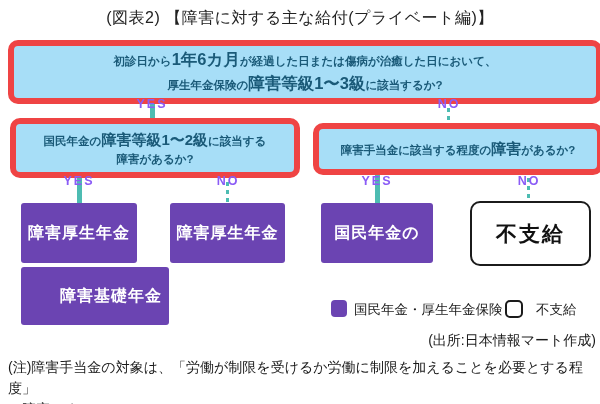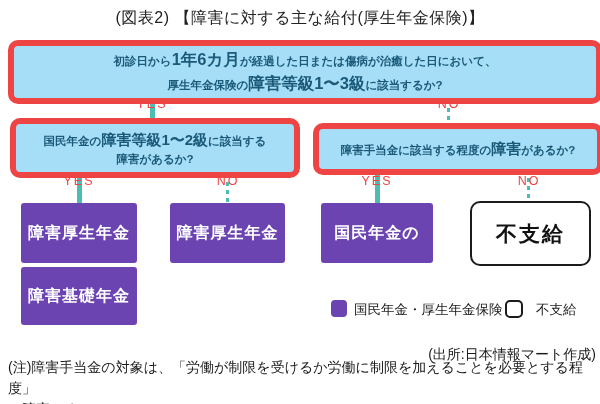--- a/index.html
+++ b/index.html
@@ -29,37 +29,37 @@
   
   .box-white{
     background:#ffffff;border:2.5px solid #1b1b1b;border-radius:10px;
     color:#111111;font-weight:bold;font-size:21px;letter-spacing:2px;
     display:flex;justify-content:center;align-items:center;
   }
   
   .conn-solid{width:5px;background:#4DBCB2;}
   .conn-dash{width:3px;background:repeating-linear-gradient(180deg,#4DBCB2 0 4px,transparent 4px 8px);}
   .branch-label{
-    transform:translateX(-50%);color:#ef4444;font-weight:normal;
+    transform:translateX(-50%);color:#8b5cf6;font-weight:bold;
     font-size:12.5px;letter-spacing:2px;z-index:3;
   }
   
   .legend-swatch-purple{width:16px;height:17px;background:#6B44B2;border-radius:4px;}
   .legend-swatch-white{width:14px;height:14px;background:#ffffff;border:2.5px solid #1b1b1b;border-radius:5px;}
   .legend-text{font-size:13.5px;color:#1a1a1a;}
   .source-text{font-size:14px;color:#1a1a1a;}
   .note-text{font-size:14px;color:#1a1a1a;line-height:21px;}
   .z2{z-index:2;}
 </style>
 </head>
 <body>
 
 <div id="canvas">
 
-  <div class="abs figure-title">(図表2) 【障害に対する主な給付(厚生年金保険)】</div>
+  <div class="abs figure-title">(図表2) 【障害に対する主な給付(プライベート編)】</div>
 
   <div class="abs conn-solid" style="left:150px;top:92px;height:28px;"></div>
   <div class="abs conn-dash" style="left:447px;top:92px;height:32px;"></div>
   <div class="abs branch-label" style="left:152px;top:97px;">YES</div>
   <div class="abs branch-label" style="left:449px;top:97px;">NO</div>
 
   <div class="abs conn-solid" style="left:77px;top:166px;height:38px;"></div>
   <div class="abs conn-dash" style="left:226px;top:166px;height:38px;"></div>
   <div class="abs conn-solid" style="left:375px;top:162px;height:42px;"></div>
   <div class="abs conn-dash" style="left:527px;top:162px;height:42px;"></div>
@@ -87,27 +87,27 @@
   <div class="abs box-blue z2" style="left:313px;top:123px;width:278px;height:40px;">
     <div>
       <span class="t-sm">障害手当金に該当する程度の</span><span class="t-md">障害</span><span class="t-sm">があるか?</span>
     </div>
   </div>
 
   <div class="abs box-purple z2" style="left:21px;top:203px;width:116px;height:60px;">障害厚生年金</div>
   <div class="abs box-purple z2" style="left:170px;top:203px;width:115px;height:60px;">障害厚生年金</div>
   <div class="abs box-purple z2" style="left:321px;top:203px;width:112px;height:60px;">国民年金の</div>
   <div class="abs box-white  z2" style="left:470px;top:201px;width:117px;height:61px;">不支給</div>
-  <div class="abs box-purple z2" style="left:21px;top:267px;width:116px;height:58px;">障害基礎年金</div>
+  <div class="abs box-purple z2" style="left:21px;top:267px;width:116px;height:58px;padding-left:32px;">障害基礎年金</div>
 
   <div class="abs legend-swatch-purple" style="left:331px;top:300px;"></div>
   <div class="abs legend-text" style="left:354px;top:301px;text-align:right;">国民年金・厚生年金保険</div>
   <div class="abs legend-swatch-white" style="left:505px;top:300px;"></div>
   <div class="abs legend-text" style="left:536px;top:301px;">不支給</div>
 
-  <div class="abs source-text" style="left:0px;top:346px;width:596px;text-align:right;">(出所:日本情報マート作成)</div>
+  <div class="abs source-text" style="left:0px;top:332px;width:596px;text-align:right;">(出所:日本情報マート作成)</div>
 
   <div class="abs note-text" style="left:8px;top:357px;width:588px;">
     <div>(注)障害手当金の対象は、「労働が制限を受けるか労働に制限を加えることを必要とする程度」</div>
     <div>の障害です。</div>
   </div>
 
 </div>
 
 </body></html>

